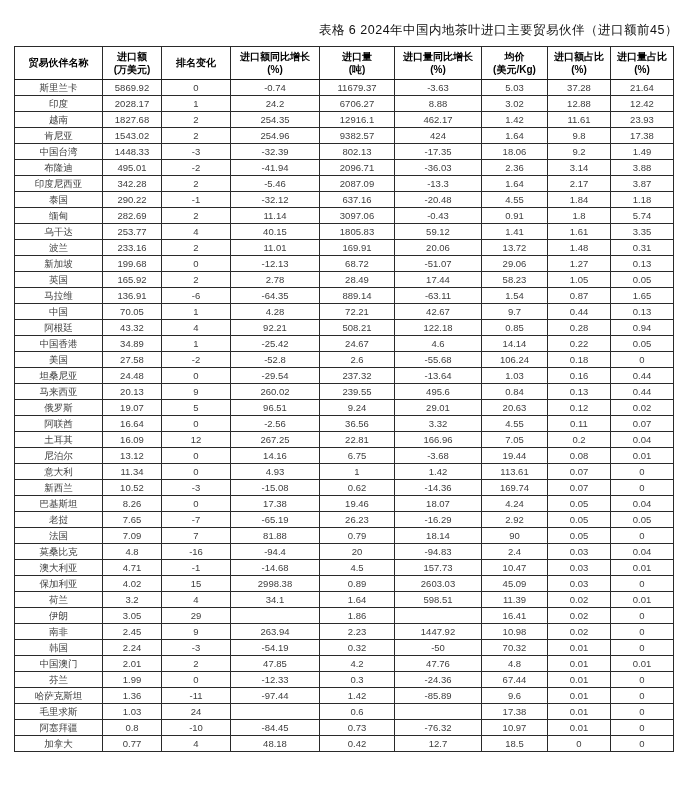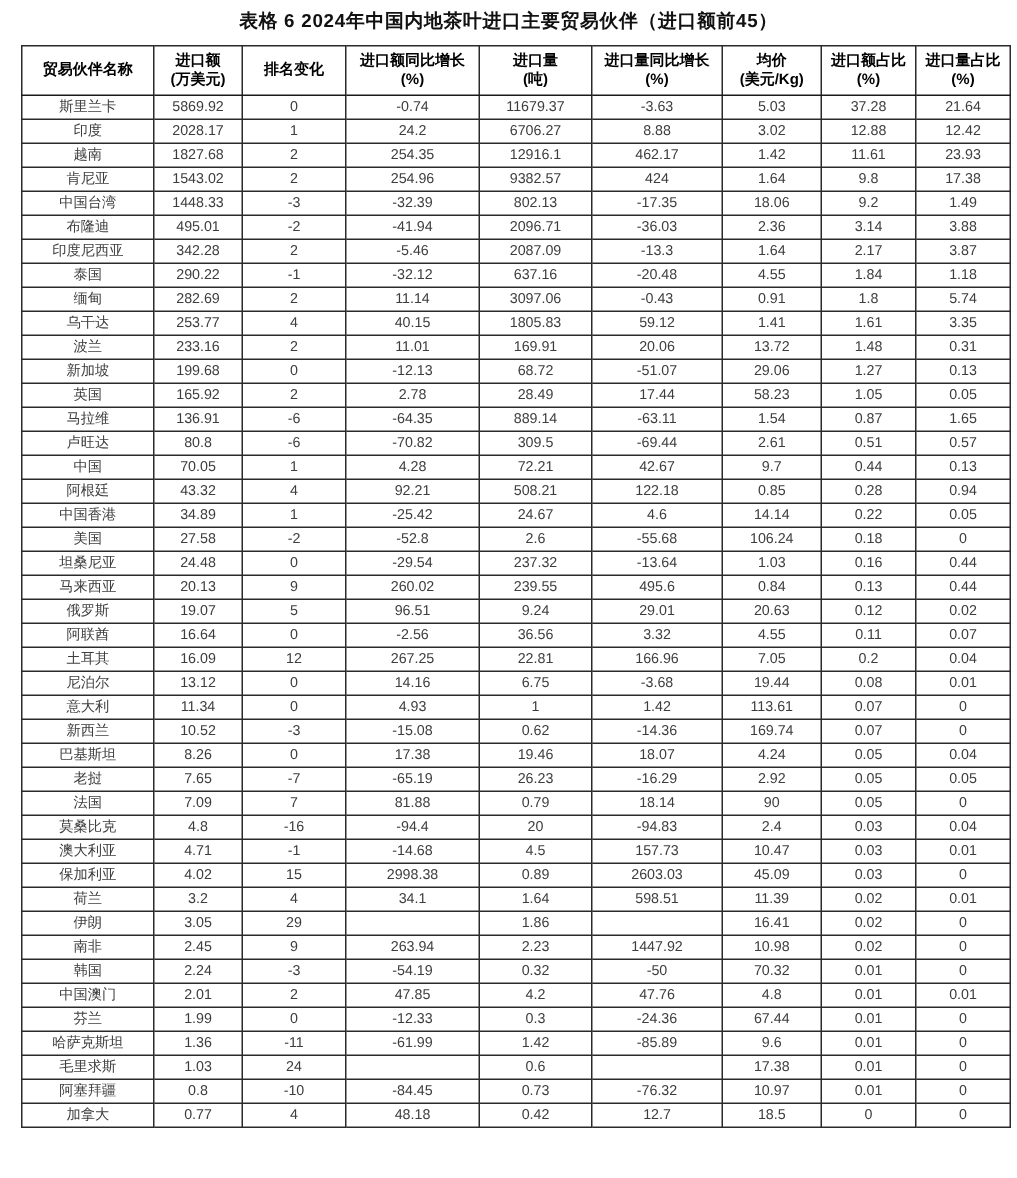--- a/index.html
+++ b/index.html
@@ -10,23 +10,23 @@
     height: 785px;
     overflow: hidden;
     font-family: "Liberation Sans", sans-serif;
   }
   .page {
     width: 678px;
     height: 785px;
     background: #ffffff;
   }
   .title {
-    padding-top: 6px;
-    text-align: center;
-    font-weight: bold;
+    padding-top: 22px;
+    text-align: right;
+    font-weight: normal;
     font-size: 12.5px;
     color: #111111;
     letter-spacing: 0.5px;
     white-space: nowrap;
   }
   table.trade {
     border-collapse: collapse;
     table-layout: fixed;
     margin: 7px 16px 0 14px;
     width: 659px;
@@ -241,31 +241,20 @@
           <td>136.91</td>
           <td>-6</td>
           <td>-64.35</td>
           <td>889.14</td>
           <td>-63.11</td>
           <td>1.54</td>
           <td>0.87</td>
           <td>1.65</td>
         </tr>
         <tr>
-          <td>卢旺达</td>
-          <td>80.8</td>
-          <td>-6</td>
-          <td>-70.82</td>
-          <td>309.5</td>
-          <td>-69.44</td>
-          <td>2.61</td>
-          <td>0.51</td>
-          <td>0.57</td>
-        </tr>
-        <tr>
           <td>中国</td>
           <td>70.05</td>
           <td>1</td>
           <td>4.28</td>
           <td>72.21</td>
           <td>42.67</td>
           <td>9.7</td>
           <td>0.44</td>
           <td>0.13</td>
         </tr>
@@ -519,21 +508,21 @@
           <td>0.3</td>
           <td>-24.36</td>
           <td>67.44</td>
           <td>0.01</td>
           <td>0</td>
         </tr>
         <tr>
           <td>哈萨克斯坦</td>
           <td>1.36</td>
           <td>-11</td>
-          <td>-61.99</td>
+          <td>-97.44</td>
           <td>1.42</td>
           <td>-85.89</td>
           <td>9.6</td>
           <td>0.01</td>
           <td>0</td>
         </tr>
         <tr>
           <td>毛里求斯</td>
           <td>1.03</td>
           <td>24</td>

